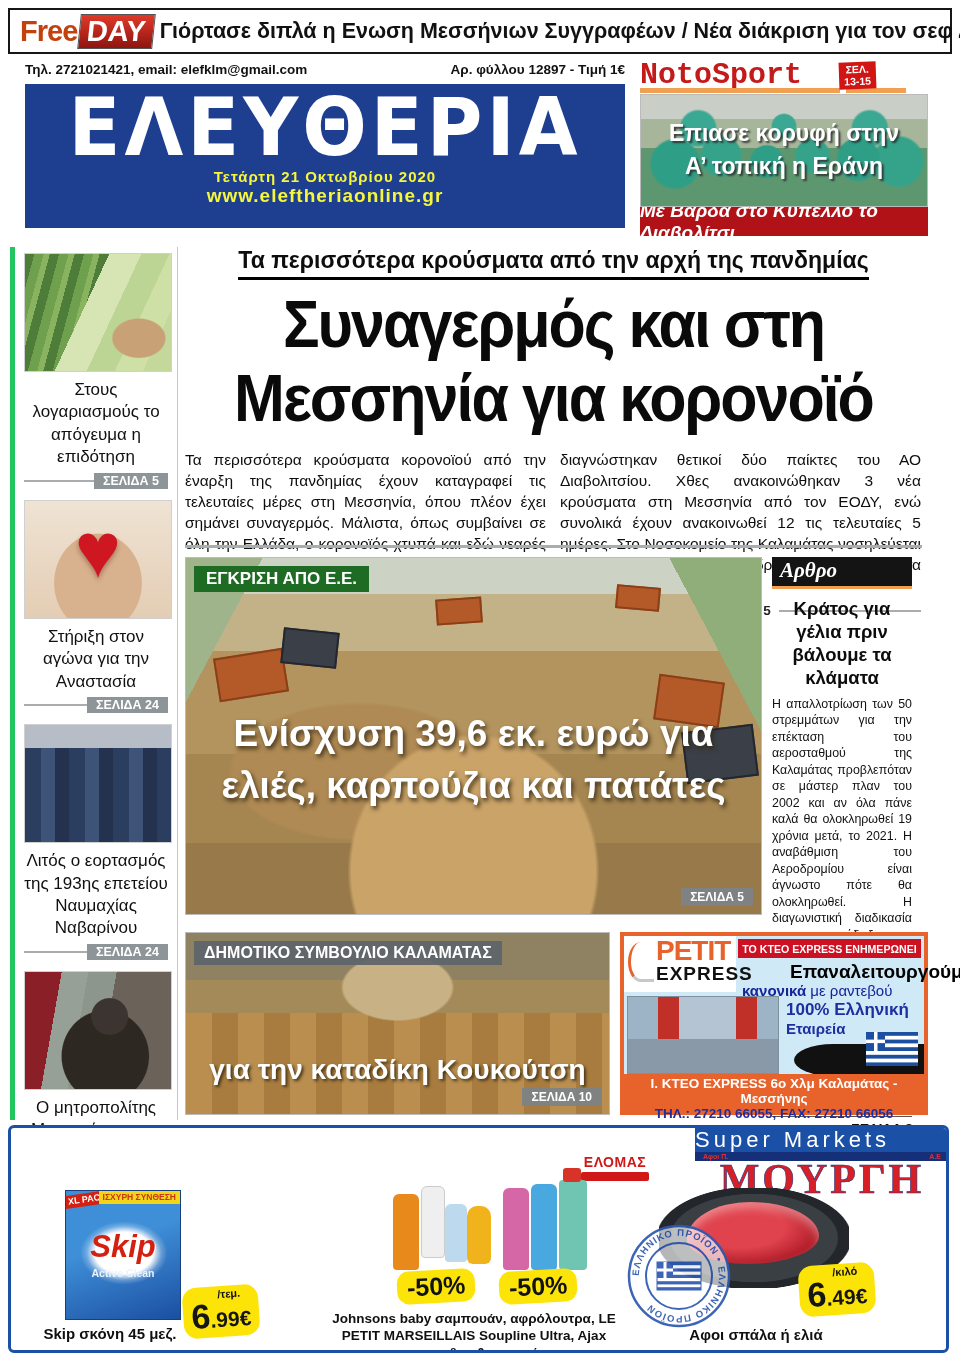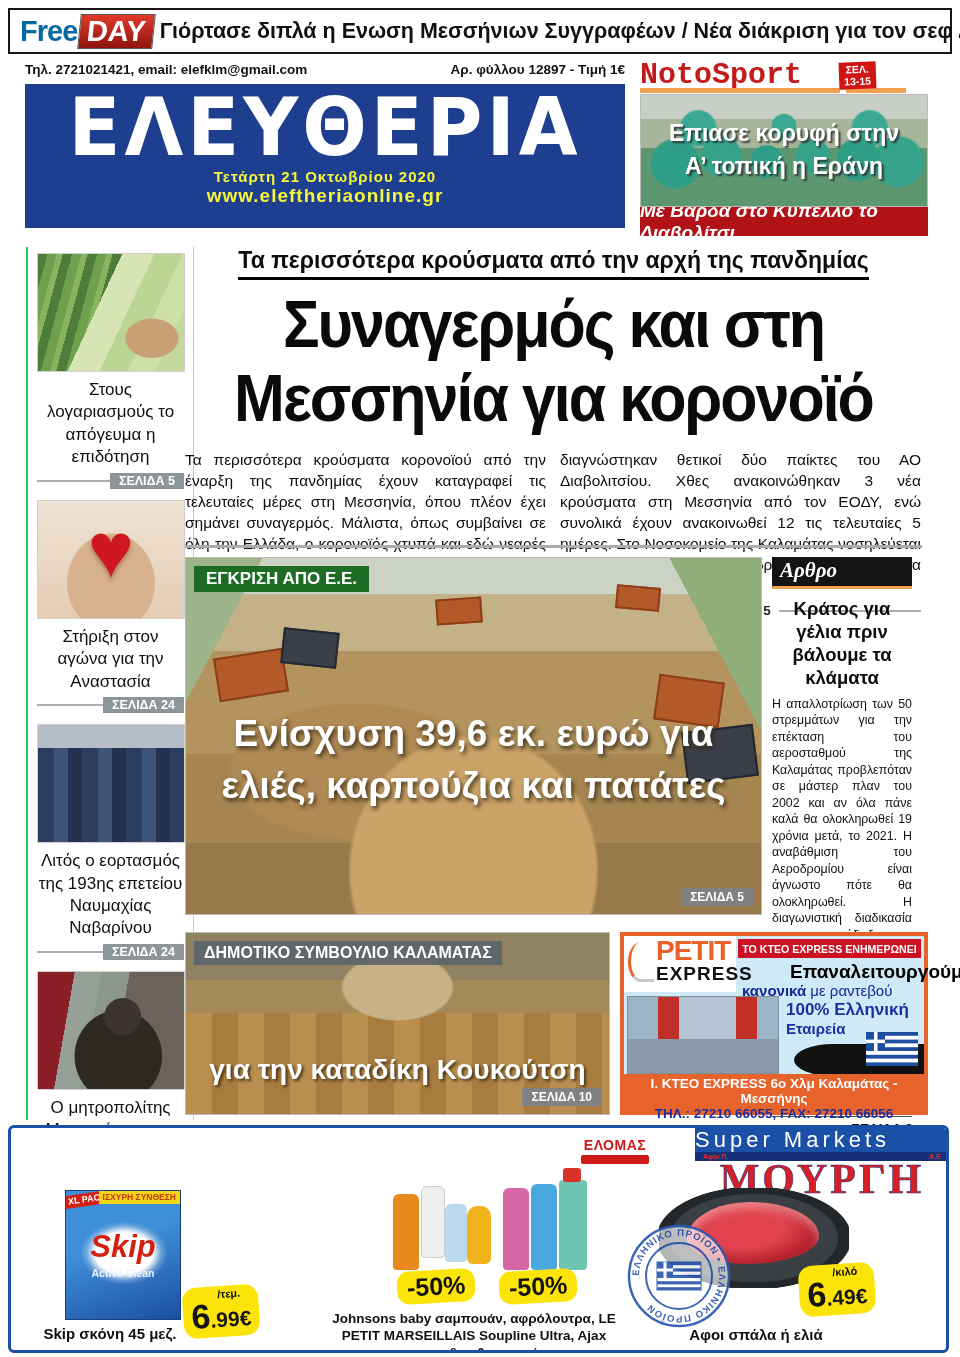--- a/index.html
+++ b/index.html
@@ -2,21 +2,21 @@
 <html><head>
 <meta charset="utf-8">
 <style>
   html,body{margin:0;padding:0;background:#e9e9e9;font-family:"Liberation Sans",sans-serif;}
   #page{position:relative;width:960px;height:1357px;background:#fff;margin:0 auto;overflow:hidden;}
   [data-name]{box-sizing:border-box;}
 
   
   .topstrip{position:absolute;left:8px;top:8px;width:944px;height:46px;border:2px solid #161616;background:#fff;display:flex;align-items:center;}
   .freeday{display:flex;align-items:center;margin-left:10px;flex:0 0 auto;}
-  .freeday .free{font-size:29px;font-weight:800;color:#0369a1;letter-spacing:-1px;}
+  .freeday .free{font-size:29px;font-weight:800;color:#c2410c;letter-spacing:-1px;}
   .freeday .day{background:linear-gradient(#e03a2a,#8f1410);color:#fff;font-size:29px;font-weight:800;padding:0 7px;margin-left:2px;transform:skewX(-6deg);border:1px solid #555;}
   .topstrip .headline{flex:1;text-align:center;font-size:21.5px;font-weight:700;color:#111;padding:0 6px;white-space:nowrap;}
 
   
   .contactrow{position:absolute;left:25px;top:62px;width:600px;display:flex;justify-content:space-between;font-size:13.5px;font-weight:700;color:#111;}
   .bluebox{position:absolute;left:25px;top:84px;width:600px;height:144px;background:#1e3e90;display:flex;flex-direction:column;align-items:center;justify-content:flex-start;}
   .mast-title{font-family:"DejaVu Sans",sans-serif;font-size:76px;font-weight:800;color:#fff;letter-spacing:4px;line-height:1.0;margin-top:6px;transform:scaleY(1.05);}
   .mast-date{color:#f6f63a;font-size:15px;font-weight:700;letter-spacing:1px;margin-top:2px;}
   .mast-url{color:#f6f63a;font-size:19px;font-weight:800;letter-spacing:1px;}
 
@@ -35,21 +35,21 @@
      radial-gradient(circle at 76% 58%, #2f9e86 0 9%, transparent 10%),
      radial-gradient(circle at 90% 60%, #35a38a 0 9%, transparent 10%),
      radial-gradient(circle at 20% 30%, #3aa893 0 7%, transparent 8%),
      radial-gradient(circle at 50% 28%, #3aa893 0 7%, transparent 8%),
      radial-gradient(circle at 80% 30%, #3aa893 0 7%, transparent 8%),
      linear-gradient(#c9cec6 0 22%, #a7b69b 22% 48%, #5d9770 48% 100%);}
   .noto-ol{position:absolute;left:0;right:0;top:22px;text-align:center;color:#fff;font-size:23px;font-weight:800;line-height:1.45;text-shadow:2px 2px 2px rgba(40,40,40,.85);}
   .noto-strip{height:29px;background:#b01218;color:#fff;display:flex;align-items:center;justify-content:center;font-size:19px;font-weight:700;font-style:italic;}
 
   
-  .sidebar{position:absolute;left:10px;top:247px;width:168px;height:873px;border-left:2px solid #22c55e;border-right:1px solid #c6c6c6;padding:6px 9px 0 9px;margin-left:16px;}
+  .sidebar{position:absolute;left:10px;top:247px;width:168px;height:873px;border-left:5px solid #22c55e;border-right:1px solid #c6c6c6;padding:6px 9px 0 9px;}
   .sb-item{margin-bottom:11px;}
   .sb-photo{width:148px;height:119px;border:1px solid #d0d0d0;}
   .sb-caption{text-align:center;font-size:17px;line-height:1.32;color:#101010;margin-top:7px;}
   .sb-pagerow{display:flex;align-items:center;margin-top:4px;}
   .sb-line{flex:1;height:2px;background:#a9adb0;}
   .badge-gray{background:#8e9599;color:#fff;font-weight:700;font-size:12.5px;padding:1px 9px;white-space:nowrap;}
   .ph-field{background:
      radial-gradient(ellipse at 78% 72%, #c8a276 0 16%, transparent 17%),
      linear-gradient(115deg, transparent 0 42%, #d7e4b4 42% 58%, #bcd494 58% 72%, #cfe0a6 72% 86%, #c4d89c 86% 100%),
      repeating-linear-gradient(105deg, #4e7d3a 0 9px, #6fa04e 9px 18px, #89b35e 18px 24px);}
@@ -123,21 +123,21 @@
   .kteo-flag{position:absolute;right:6px;top:96px;}
   .kteo-swoosh{position:absolute;right:0;top:108px;width:130px;height:32px;background:#111;border-radius:60% 0 0 60%/100% 0 0 100%;}
   .kteo-bottom{position:absolute;left:0;right:0;bottom:0;height:37px;background:#e8632c;text-align:center;}
   .kteo-addr{color:#fff;font-size:13.5px;font-weight:800;margin-top:2px;}
   .kteo-phone{color:#1d2fa0;font-size:13.5px;font-weight:800;}
 
   
   .market{position:absolute;left:8px;top:1125px;width:941px;height:228px;border:3px solid #1b50a7;border-radius:6px;background:#fff;overflow:hidden;}
   .mk-header{position:absolute;left:0;top:0;width:684px;height:57px;background:#1b50a7;}
   .mk-period{position:absolute;left:14px;top:9px;color:#fff;font-size:36px;font-weight:700;white-space:nowrap;transform:scaleX(.70);transform-origin:left center;letter-spacing:0px;}
-  .mk-elomas{position:absolute;left:566px;top:6px;width:76px;height:44px;background:#fff;border-radius:3px;text-align:center;padding-top:3px;}
+  .mk-elomas{position:absolute;left:566px;top:23px;width:76px;height:44px;background:#fff;border-radius:3px;text-align:center;padding-top:3px;}
   .mk-elomas .tx{color:#d01818;font-size:14px;font-weight:800;letter-spacing:.5px;}
   .mk-elomas .bar{margin:2px 4px 0 4px;height:9px;background:#d01818;border-radius:2px;}
   .mk-super{position:absolute;left:684px;top:0;width:254px;height:24px;background:#1b50a7;color:#fff;font-size:22px;font-weight:400;letter-spacing:4px;text-align:left;line-height:24px;}
   .mk-navy{position:absolute;left:684px;top:24px;width:254px;height:9px;background:#152f78;display:flex;justify-content:space-between;padding:0 8px;}
   .mk-navy span{color:#e03030;font-size:7px;line-height:9px;font-weight:700;}
   .mk-mourgi{position:absolute;left:684px;top:31px;width:254px;text-align:center;font-family:"Liberation Serif",serif;font-size:42px;font-weight:800;color:#d81f26;letter-spacing:3px;line-height:40px;-webkit-text-stroke:.6px #27367c;}
   .skipbox{position:absolute;left:54px;top:62px;width:116px;height:130px;background:linear-gradient(160deg,#3f8fd8 0 40%,#1b4fa0 100%);border:1px solid #16407f;overflow:hidden;}
   .skip-xl{position:absolute;left:-4px;top:2px;background:#d32011;color:#fff;font-size:9px;font-weight:800;padding:2px 6px;transform:rotate(-8deg);line-height:1.05;text-align:center;}
   .skip-strong{position:absolute;right:0px;top:0px;background:#f4d416;color:#c42,;color:#c43818;font-size:8.5px;font-weight:800;padding:2px 4px;line-height:1.1;text-align:center;}
   .skip-star{position:absolute;left:14px;top:30px;width:88px;height:64px;background:radial-gradient(ellipse,#ffffff 0 46%,rgba(255,255,255,.25) 60%,transparent 70%);}

